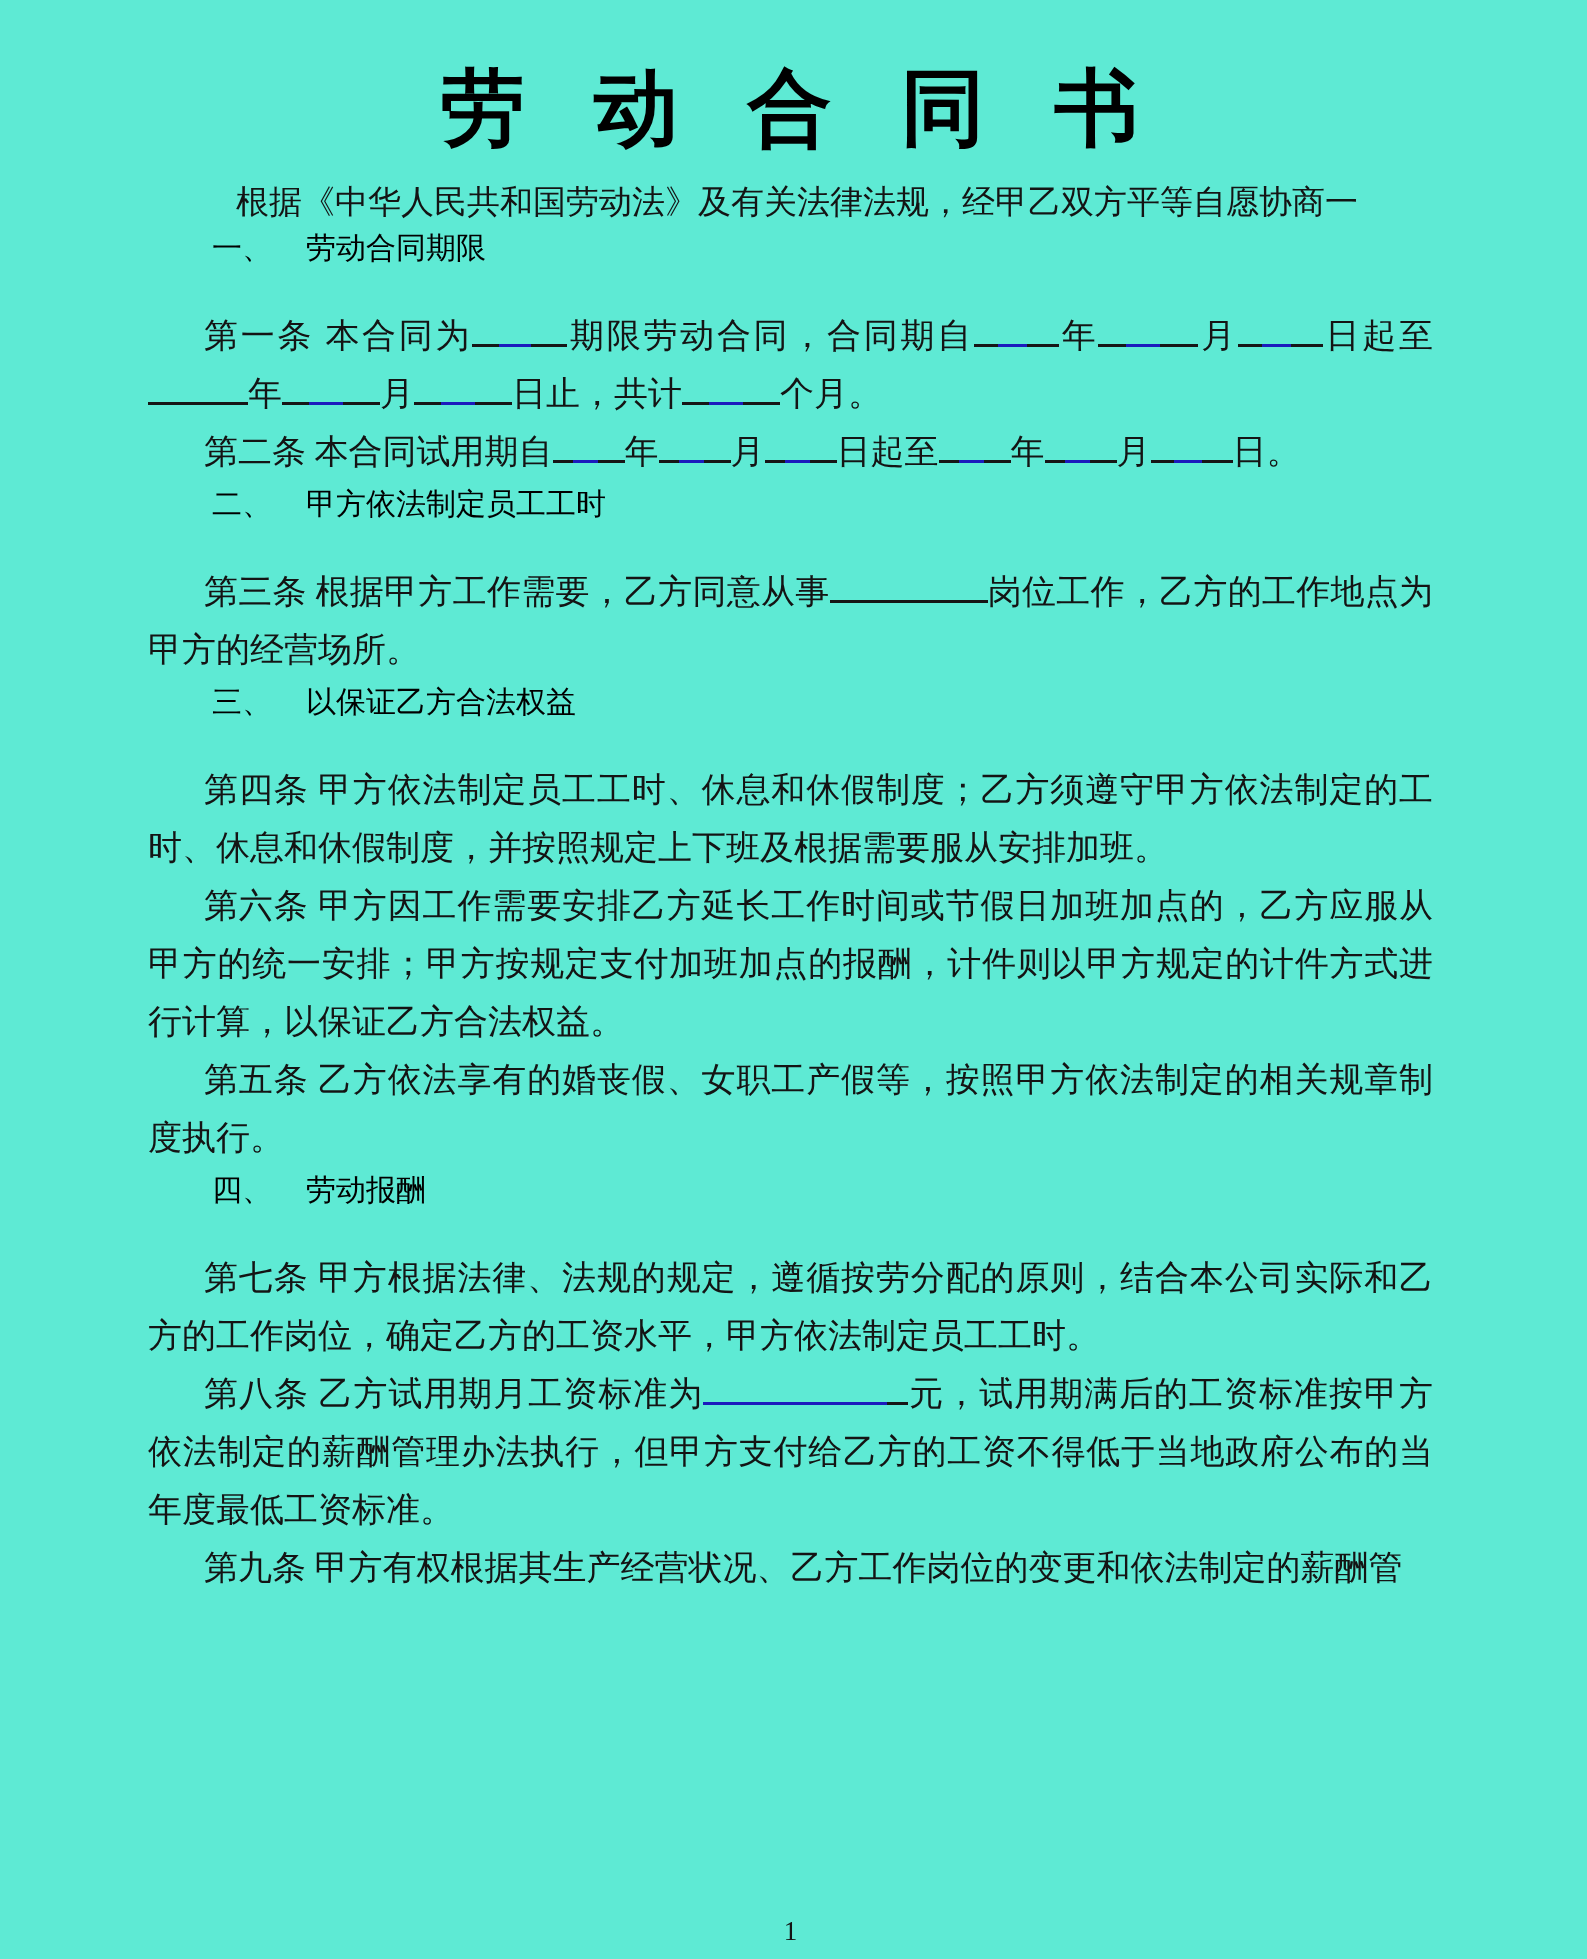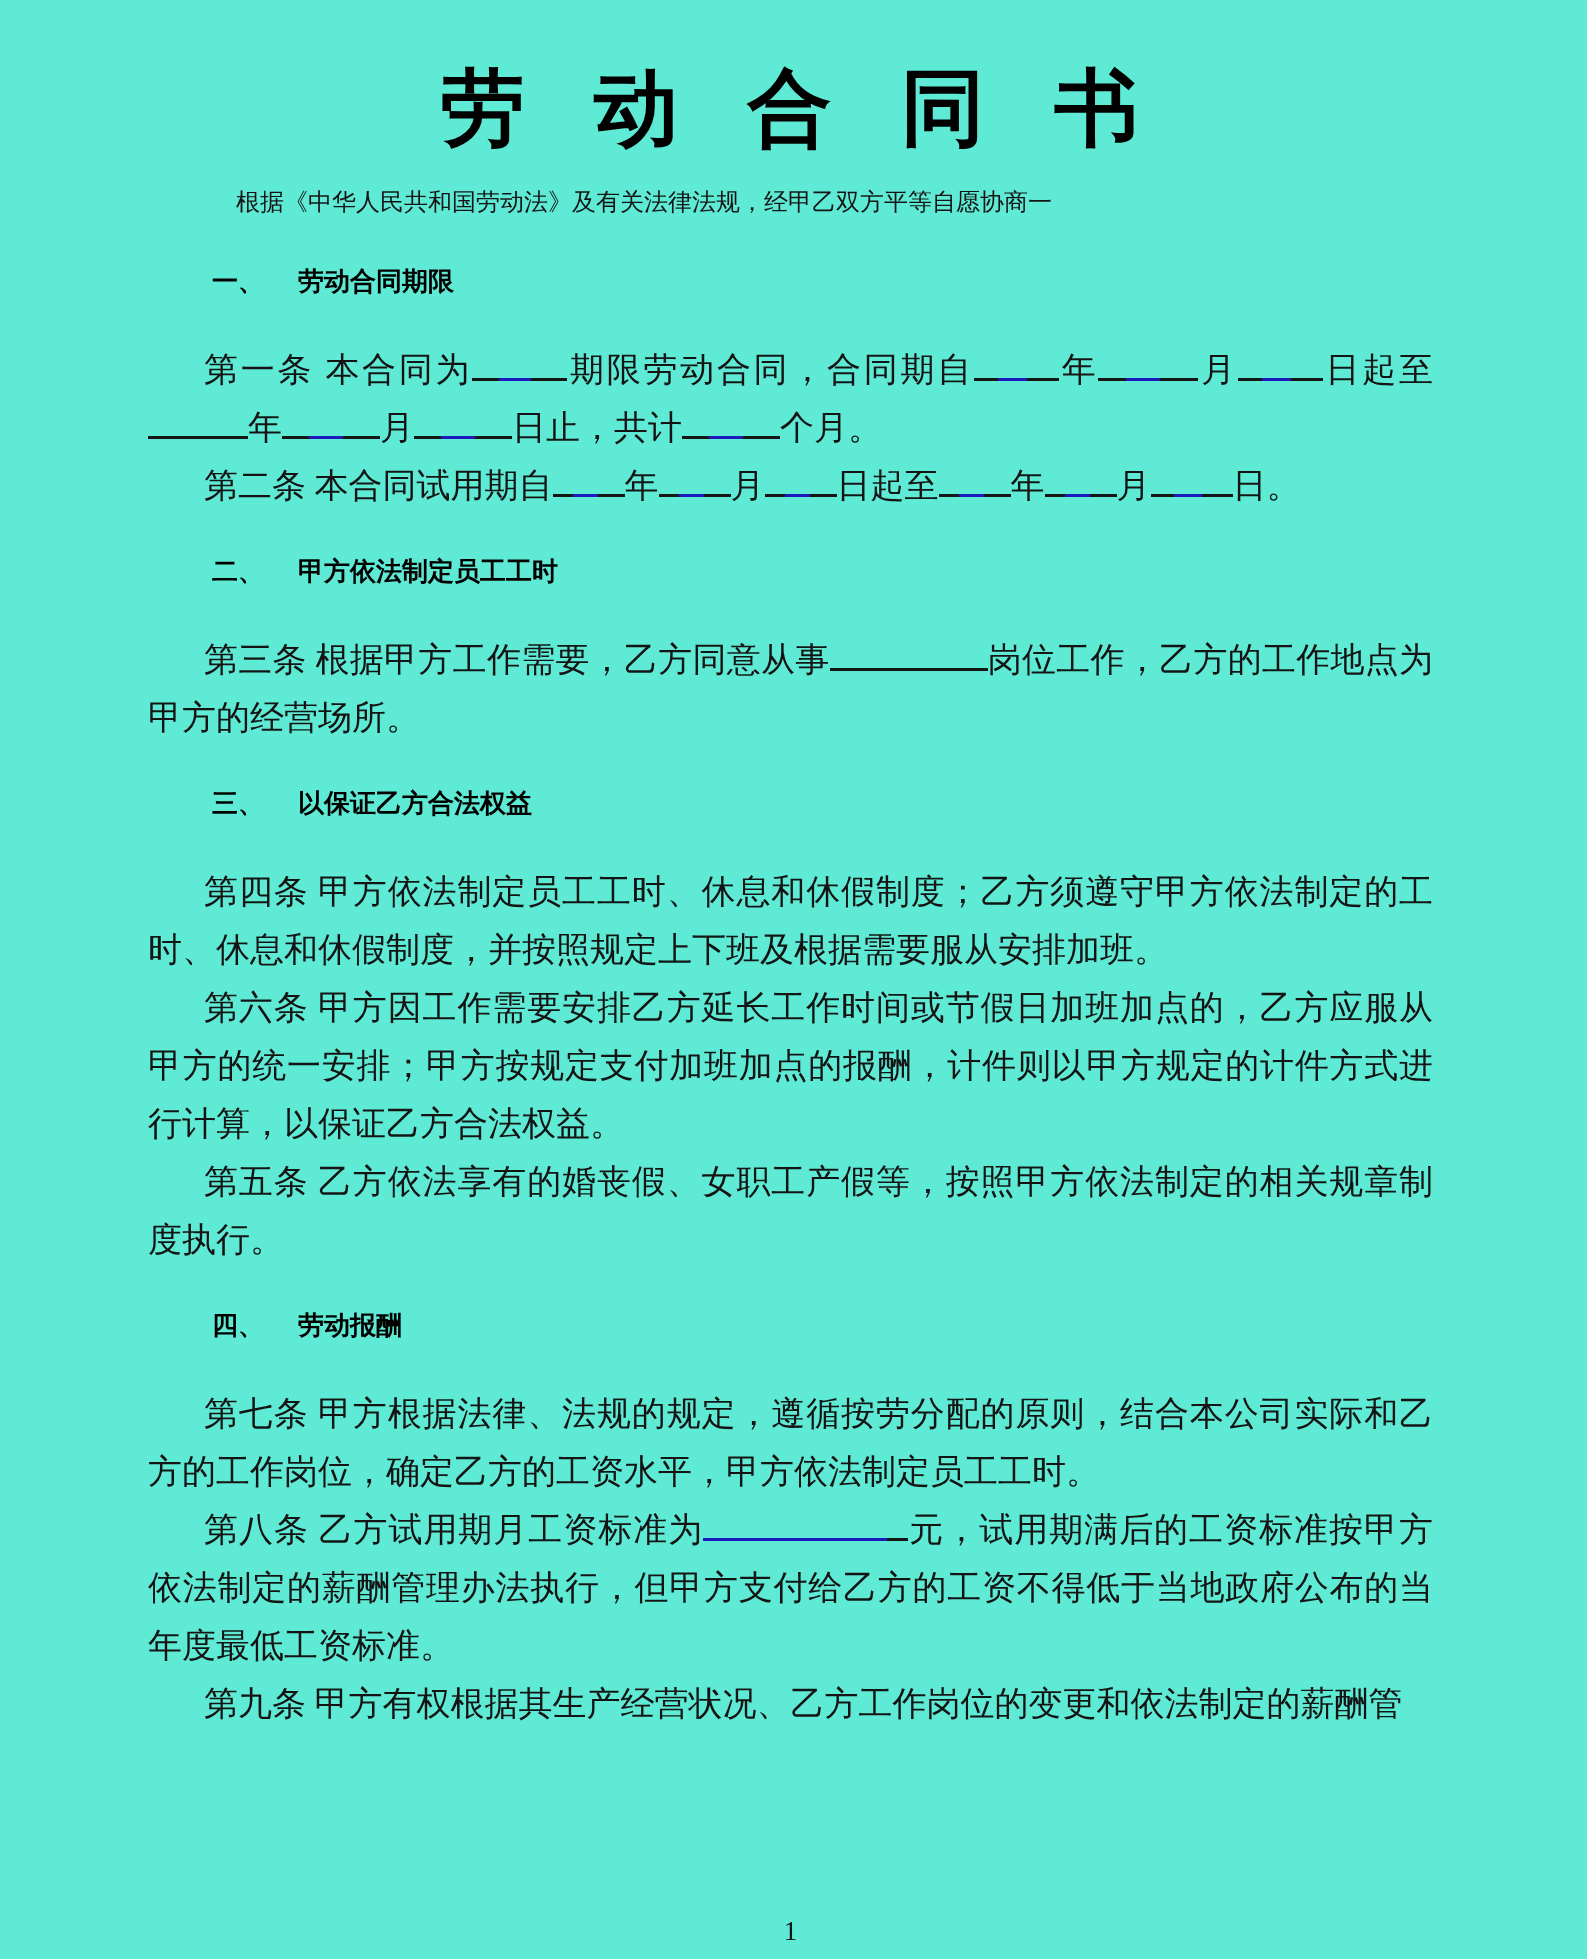--- a/index.html
+++ b/index.html
@@ -22,30 +22,29 @@
     font-size:84px;
     font-weight:bold;
     line-height:1.1;
     text-align:center;
     word-spacing:0.5em;
     letter-spacing:2px;
     color:#000;
   }
   .intro{
     margin-top:26px;
-    font-size:24px;
+    font-size:33px;
     line-height:45px;
   }
   .intro-line1{margin-left:88px;}
   .intro-line2{margin-left:242px;}
   .heading{
-    margin-top:34px;
     margin-bottom:36px;
-    font-size:26px;
-    font-weight:bold;
+    font-size:30px;
+    font-weight:normal;
     line-height:46px;
     margin-left:64px;
     color:#000;
   }
   .heading .hnum{display:inline-block;}
   .heading .htitle{display:inline-block;margin-left:34px;}
   .clause{
     margin:0;
     font-size:34px;
     line-height:58px;

